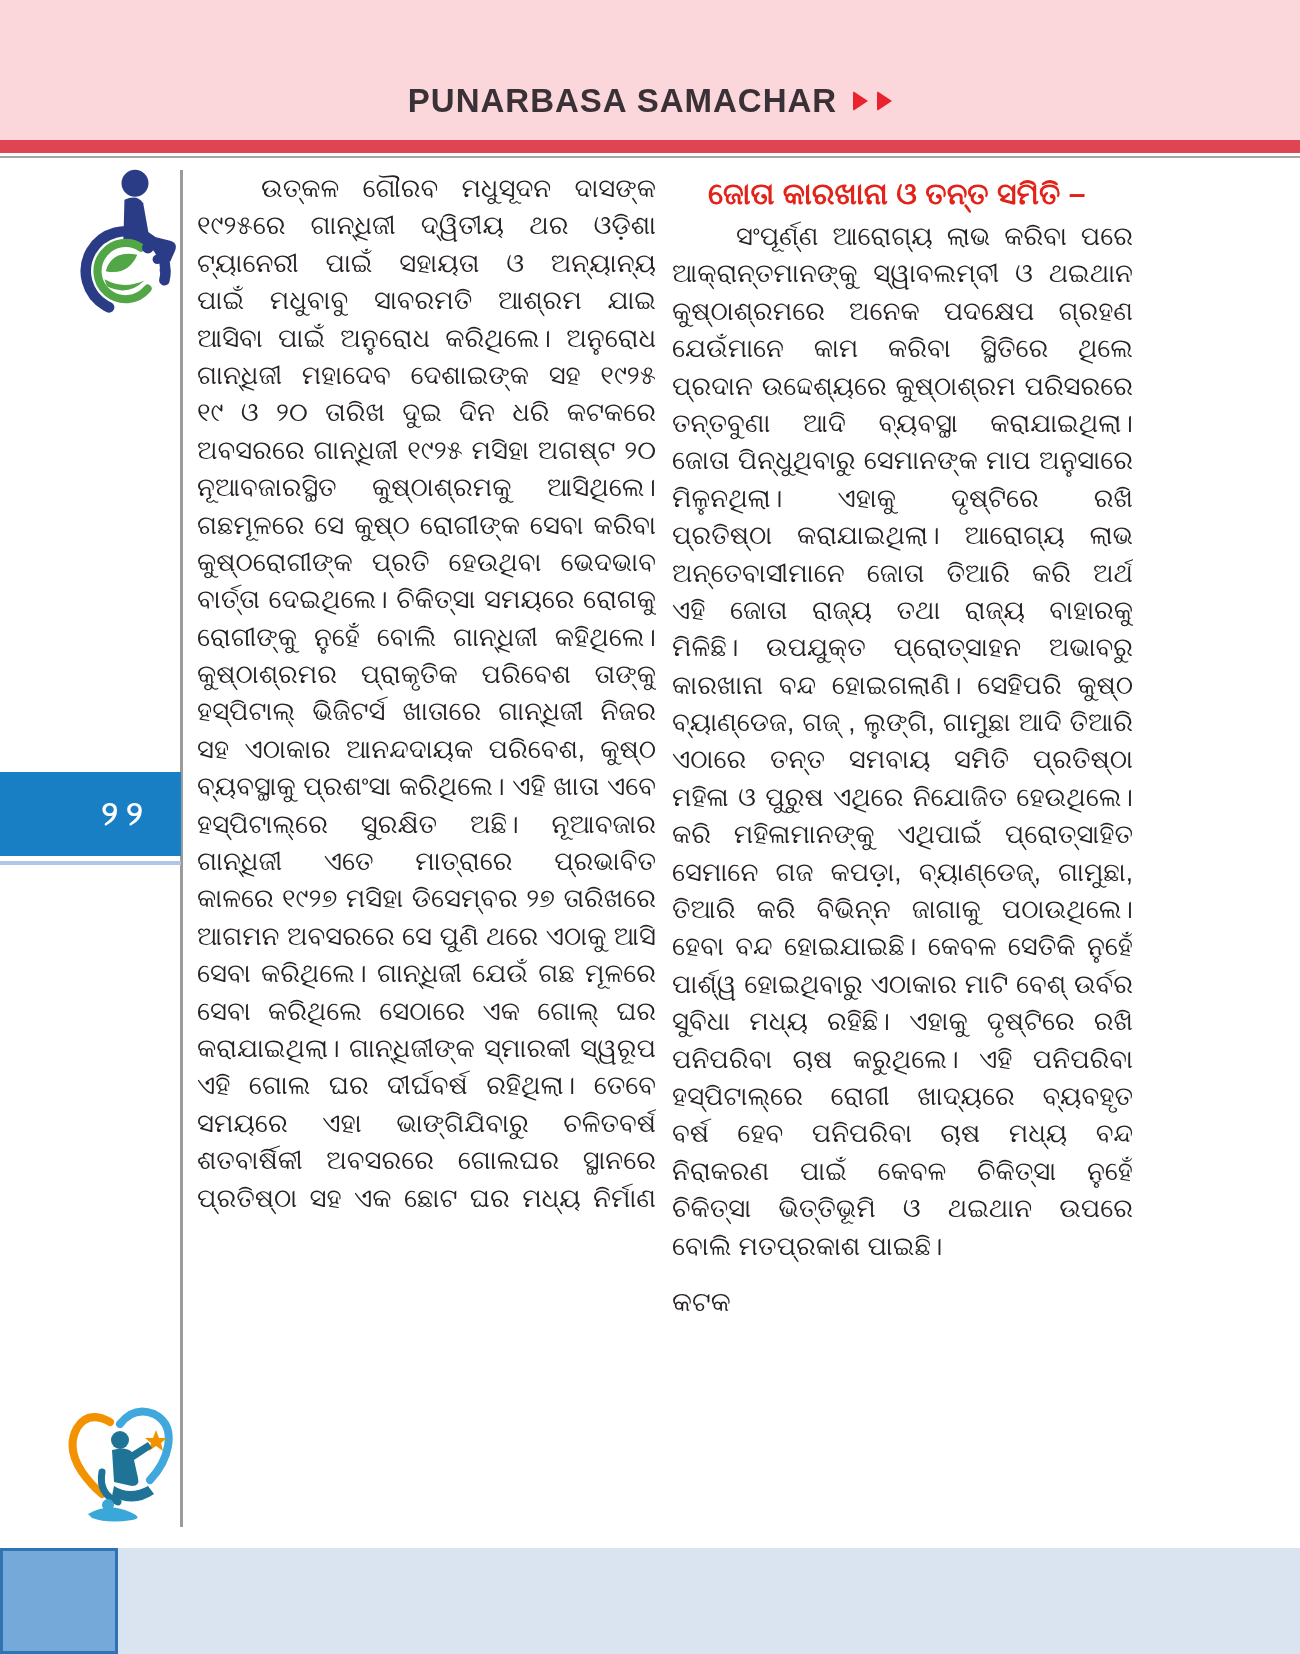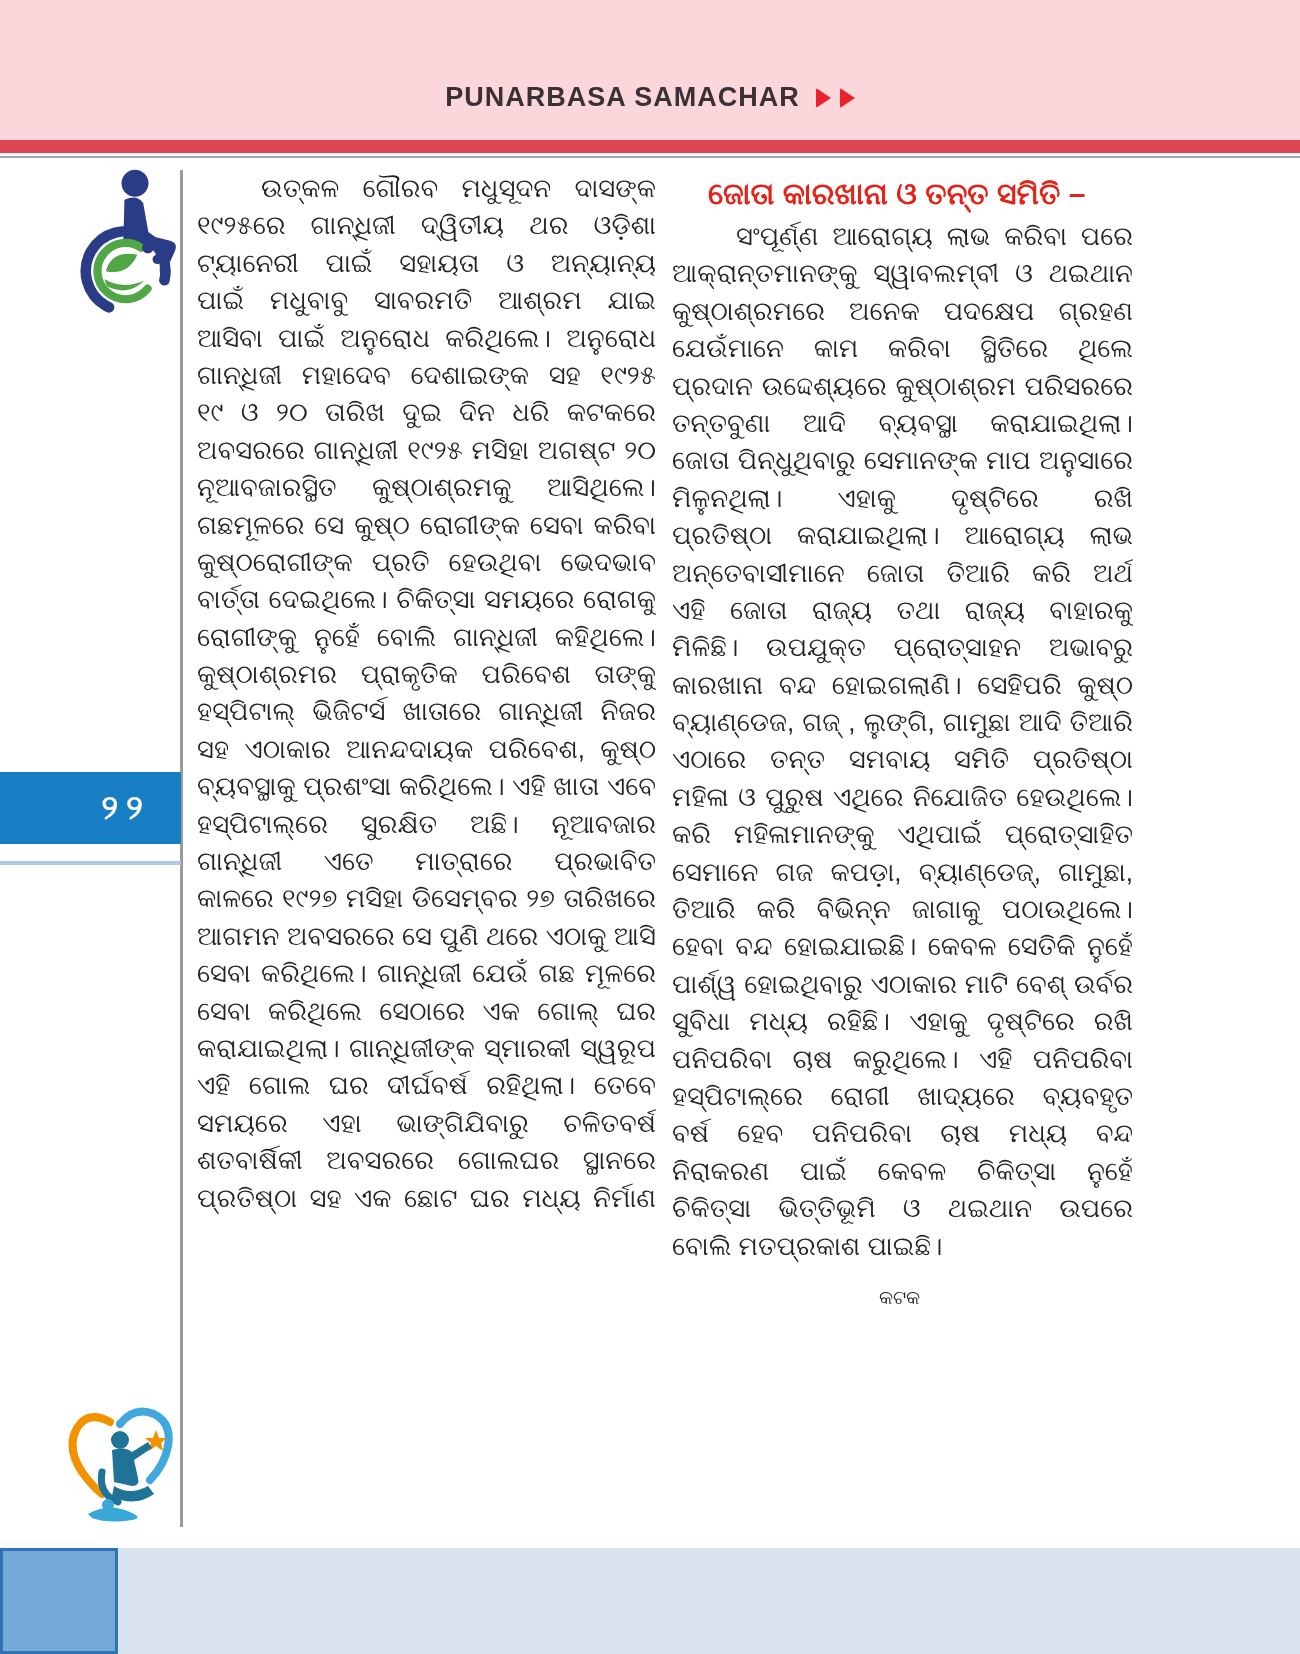--- a/index.html
+++ b/index.html
@@ -3,32 +3,32 @@
 <meta charset="utf-8">
 <style>
   html,body{margin:0;padding:0;}
   body{
     width:1300px;height:1654px;position:relative;background:#ffffff;
     font-family:"Liberation Sans", sans-serif;overflow:hidden;
   }
   
   .header-band{position:absolute;left:0;top:0;width:1300px;height:140px;background:#fbd7dc;}
   .header-row{position:absolute;left:0;top:82px;width:1300px;display:flex;justify-content:center;align-items:center;gap:16px;}
-  .header-title{font-size:27px;font-weight:bold;color:#3a3136;letter-spacing:1px;}
+  .header-title{font-size:33px;font-weight:bold;color:#3a3136;letter-spacing:1px;}
   .header-issue{font-size:26px;font-weight:bold;color:#3a3136;letter-spacing:0.5px;}
   .arrow-pair{display:flex;gap:9px;align-items:center;}
   .tri{width:0;height:0;border-left:15px solid #e8232e;border-top:10px solid transparent;border-bottom:10px solid transparent;border-radius:2px;}
   .crimson-bar{position:absolute;left:0;top:140px;width:1300px;height:13px;background:#de4452;}
   .gray-rule{position:absolute;left:0;top:156px;width:1300px;height:2px;background:#a6a6a6;}
   
   .v-divider{position:absolute;left:180px;top:170px;width:3px;height:1357px;background:#9b9b9b;}
   .logo-top{position:absolute;left:76px;top:168px;width:118px;height:150px;}
   .logo-bottom{position:absolute;left:68px;top:1402px;width:108px;height:122px;}
   .page-num-box{
-    position:absolute;left:0;top:772px;width:181px;height:72px;background:#187fc4;
+    position:absolute;left:0;top:772px;width:181px;height:84px;background:#187fc4;
     display:flex;align-items:center;justify-content:flex-end;padding-right:30px;box-sizing:border-box;
     color:#ffffff;font-size:34px;font-weight:bold;letter-spacing:8px;
   }
   .page-num-underline{position:absolute;left:0;top:861px;width:181px;height:4px;background:#b3c6e7;}
   
   .footer-box{position:absolute;left:0;top:1548px;width:118px;height:106px;background:#74a9d9;border:3px solid #2e74b5;box-sizing:border-box;}
   .footer-strip{position:absolute;left:118px;top:1548px;width:1182px;height:106px;background:#dae4f1;}
   
   .article{position:absolute;top:170px;}
   .article.left{left:197px;width:459px;}
@@ -37,21 +37,21 @@
     color:#e2231a;font-weight:bold;font-size:30px;line-height:48px;height:48px;
     white-space:nowrap;overflow:hidden;
   }
   .article.right .article-heading{padding-left:36px;}
   .text-line{
     font-size:26px;line-height:37.4px;height:37.4px;color:#262122;
     text-align:justify;text-align-last:justify;overflow:hidden;
   }
   .text-line.first{text-indent:64px;}
   .text-line.last{text-align-last:left;}
-  .byline{margin-top:22px;text-align:center;font-size:19px;color:#262122;padding-right:6px;}
+  .byline{margin-top:22px;text-align:left;font-size:27px;color:#262122;padding-right:6px;}
 </style>
 </head>
 <body>
 
 <div class="header-band"></div>
 <div class="header-row">
   <span class="header-title">PUNARBASA SAMACHAR</span>
   <span class="arrow-pair">
     <span class="tri"></span>
     <span class="tri"></span>

